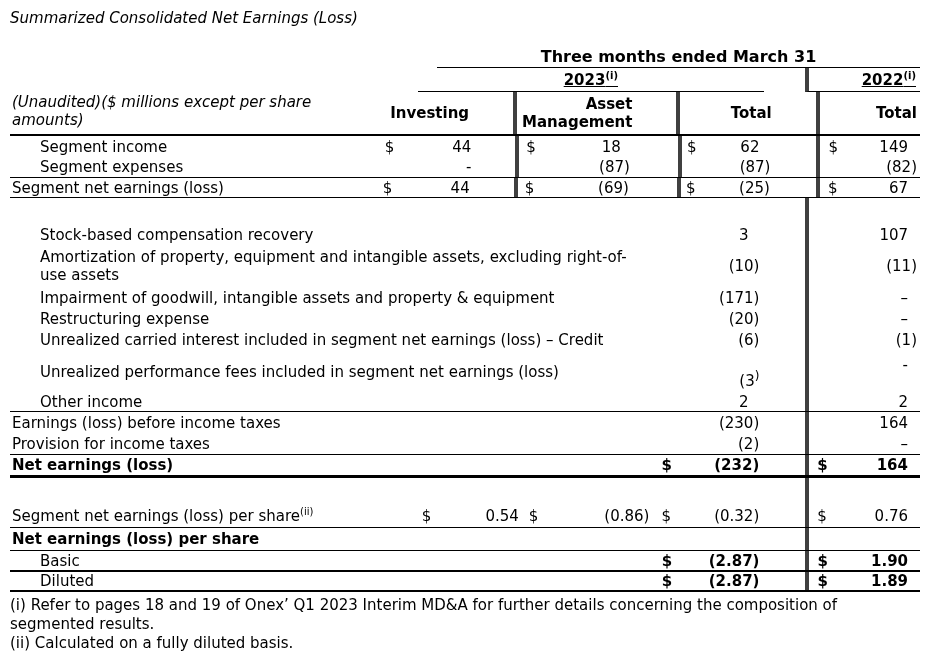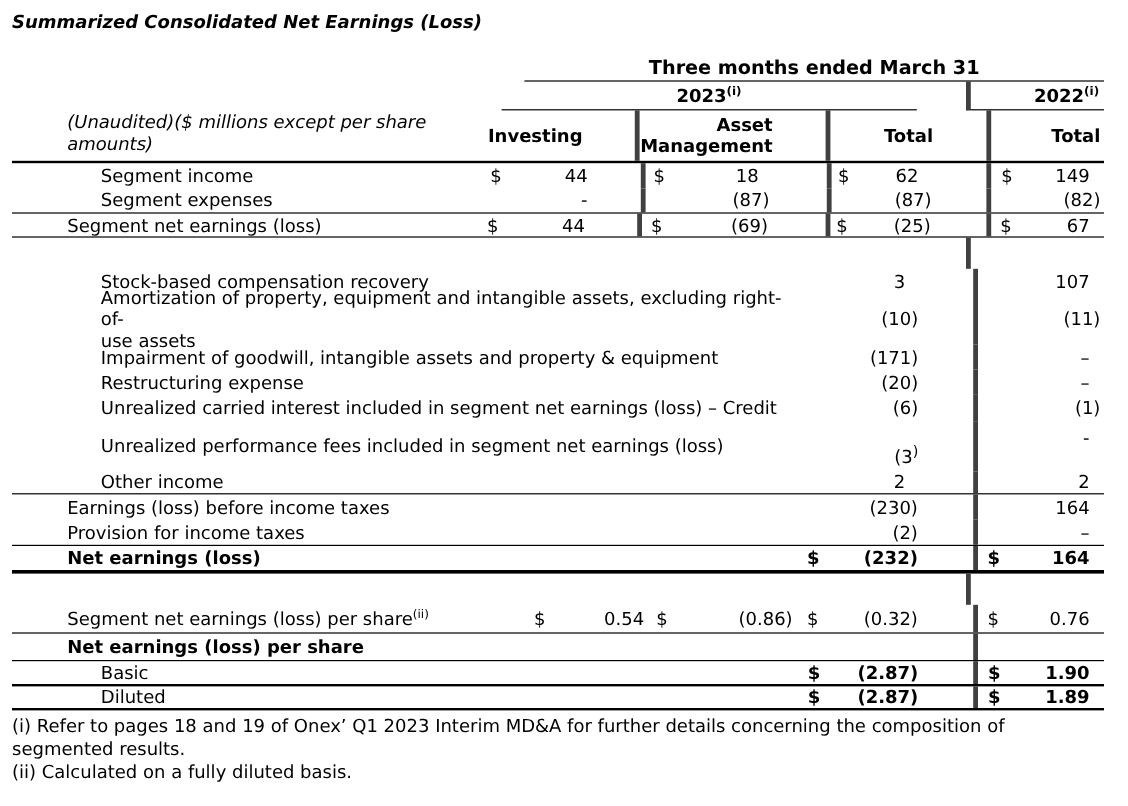--- a/index.html
+++ b/index.html
@@ -1,50 +1,50 @@
 <!DOCTYPE html>
 <html><head>
 <meta charset="utf-8">
 <style>
   html,body{margin:0;padding:0;background:#fff;}
   body{width:940px;height:672px;color:#000;font-family:"DejaVu Sans",sans-serif;font-size:15px;overflow:hidden;}
-  .title{font-weight:bold;font-style:italic;font-size:15px;margin:9px 0 0 10px;line-height:19px;}
+  .title{font-weight:normal;font-style:italic;font-size:15px;margin:9px 0 0 10px;line-height:19px;}
   .tbl{margin:20px 0 0 10px;width:910px;}
   .row{display:flex;box-sizing:border-box;}
   .cell{box-sizing:border-box;display:flex;align-items:center;overflow:visible;}
   
   .c-label{width:427px;}
   .c-inv{width:109px;}
   .c-am{width:141px;}
   .c-t23{width:113px;}
   .c-t22{width:120px;}
   .c-wide{width:677px;}
   .c-xwide{width:790px;}
   .c-period{width:483px;}
   .c-y23{width:363px;}
   
   .bl{border-left:4px solid #404040;margin-left:41px;}
   .bb{border-bottom:1px solid #000;}
   .bb2{border-bottom:2px solid #000;}
   .bb3{border-bottom:3px solid #000;}
   
-  .hA{height:20px;}.hB{height:24px;}.hC{height:44px;}
+  .hA{height:20px;}.hB{height:24px;text-decoration:underline;}.hC{height:44px;}
   .h19{height:19px;}.h20{height:20px;}.h21{height:21px;}.h22{height:22px;}
   .h23{height:23px;}.h24{height:24px;}.h26{height:26px;}.h42{height:42px;}
   
   .period{justify-content:center;align-items:flex-end;font-weight:bold;font-size:16px;padding-bottom:1px;}
   .yr{font-weight:bold;}
   .c-y23{justify-content:center;}
   .yr-right{justify-content:flex-end;padding-right:4px;}
   sup{font-size:10px;vertical-align:super;line-height:0;}
   .hc{font-weight:bold;justify-content:flex-end;padding-right:3px;text-align:right;}
   .pre{white-space:pre-line;}
   .unaud{font-style:italic;align-items:flex-end;padding-bottom:5px;}
   
-  .lblc{padding-left:2px;margin-left:44px;}
+  .lblc{padding-left:2px;}
   .ind{padding-left:30px;}
   
   .vcell{justify-content:space-between;}
   .cur{margin-left:4px;}
   .c-am .cur{margin-left:7px;}
   .c-t23 .cur{margin-left:5px;}
   .c-t22 .cur{margin-left:8px;}
   .c-inv .vw{margin-right:3px;}
   .c-am .vw{margin-right:16px;}
   .c-am .vw.paren{margin-right:7px;}

